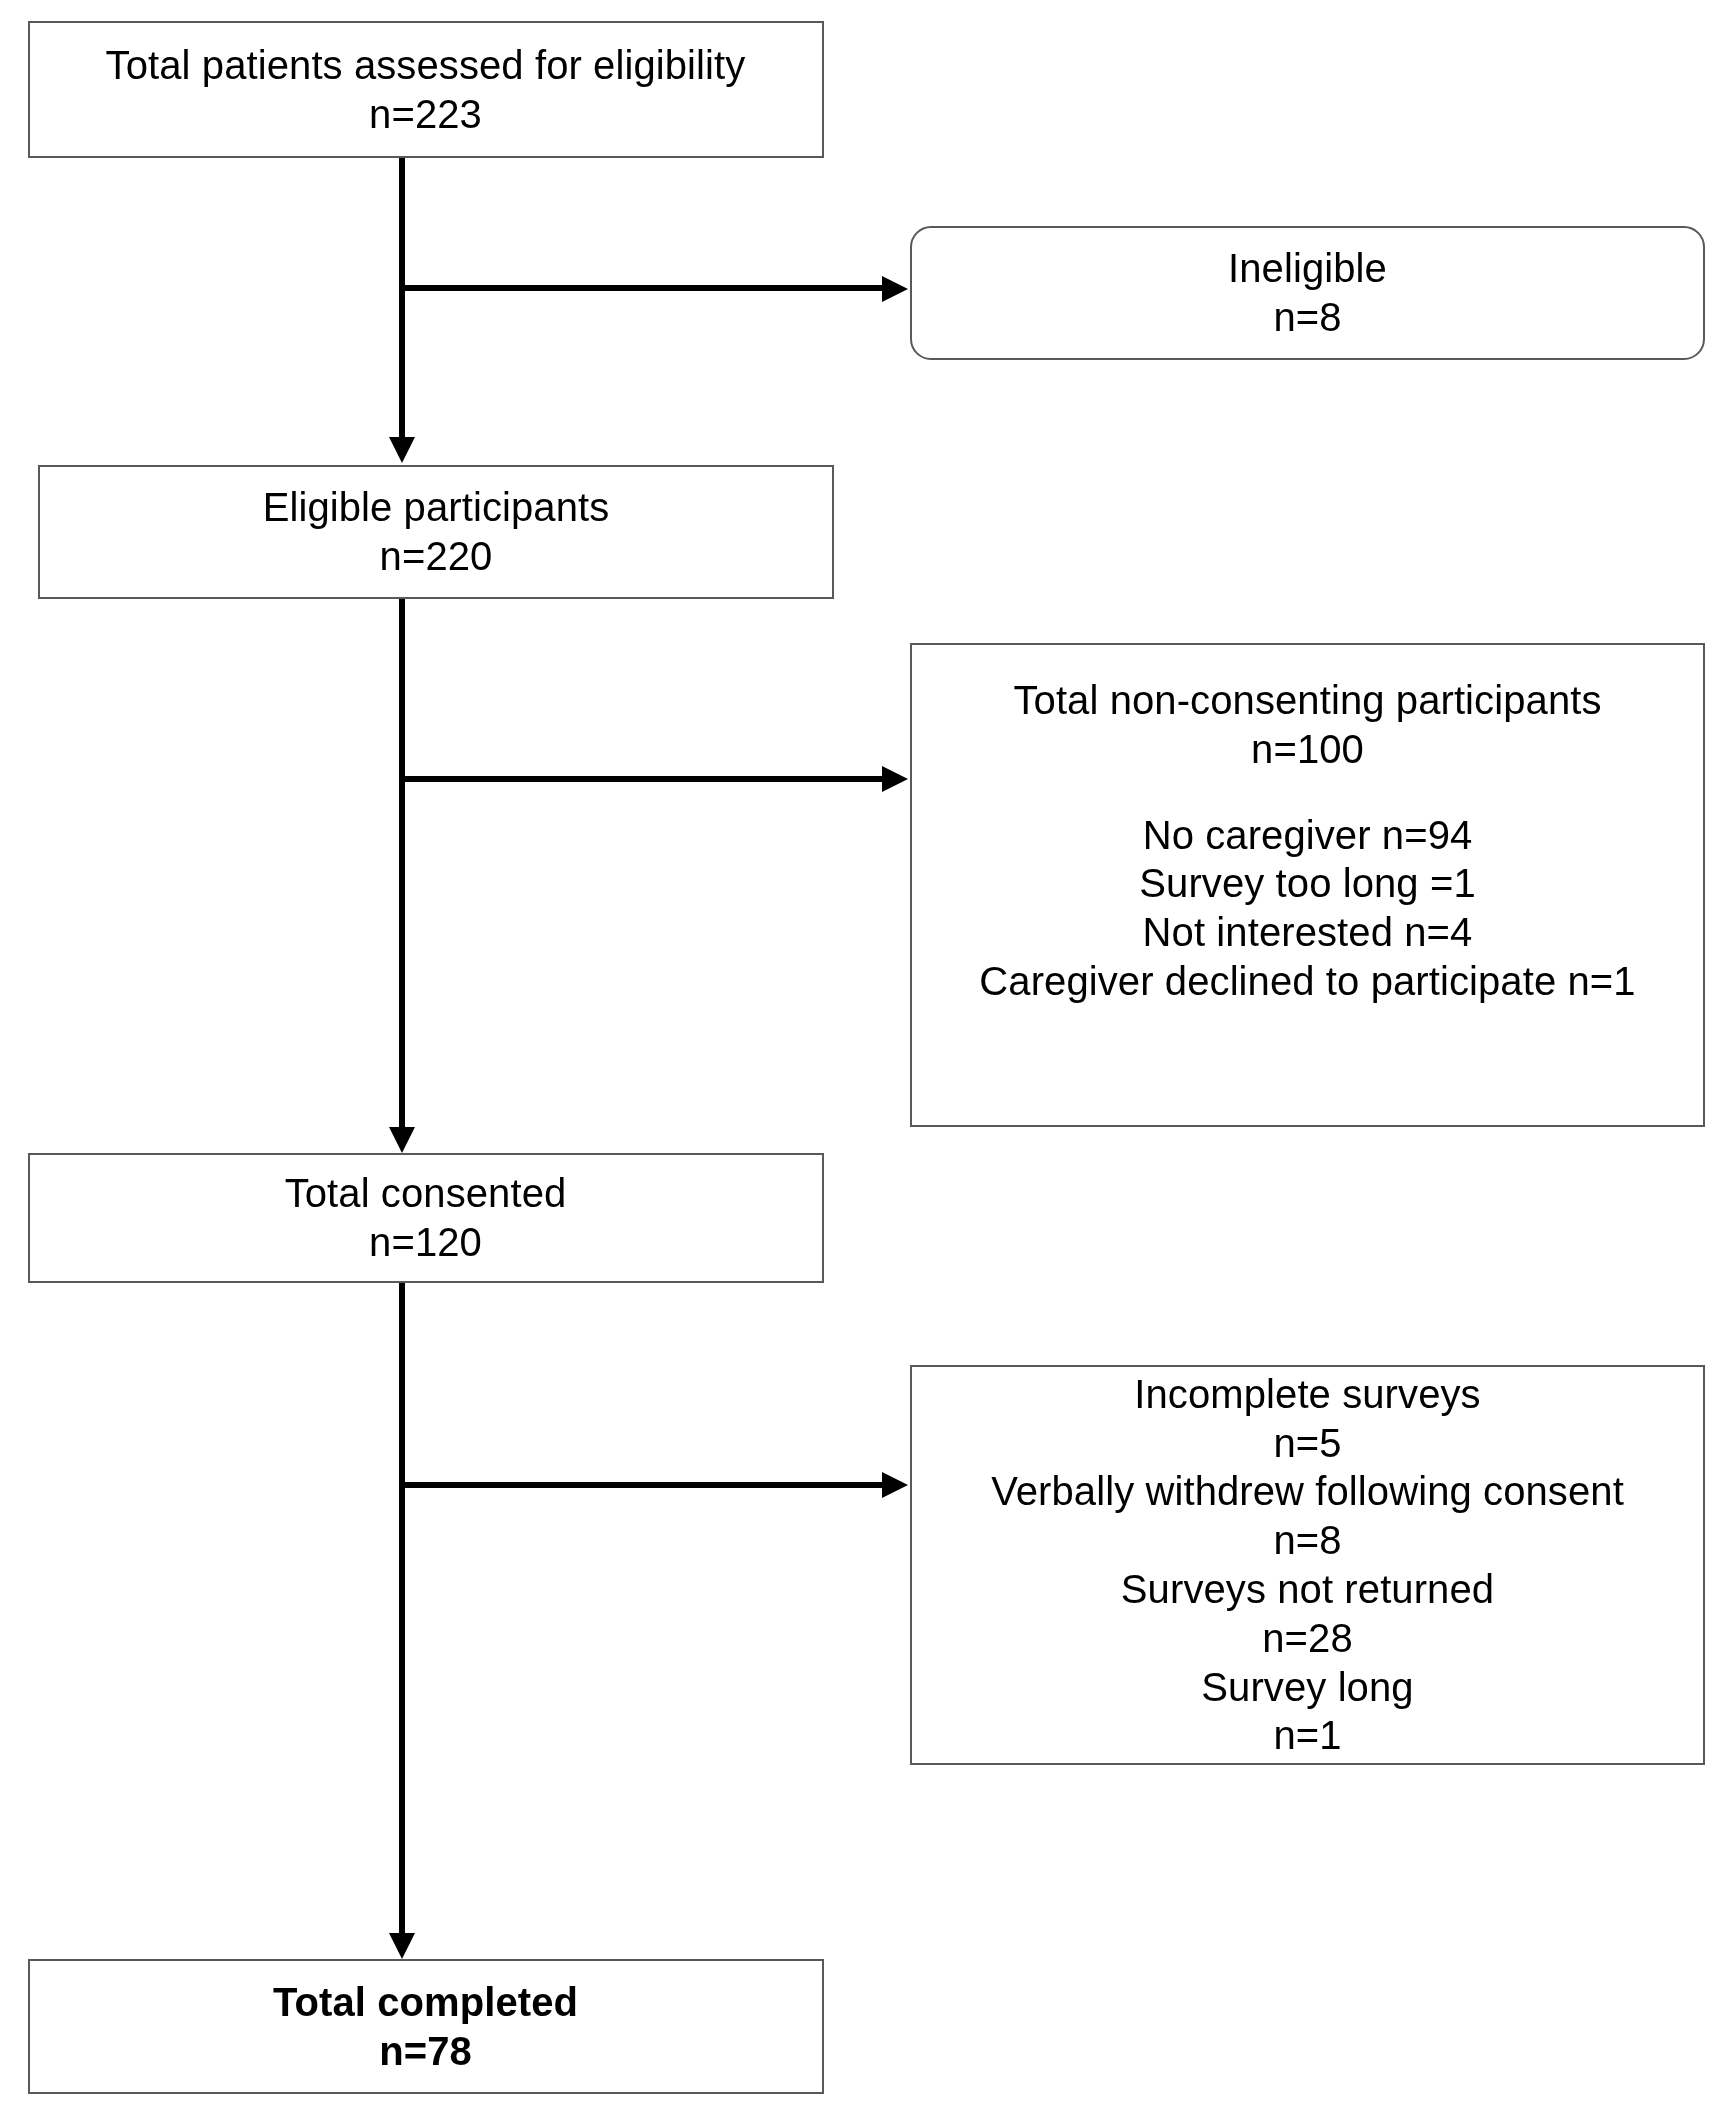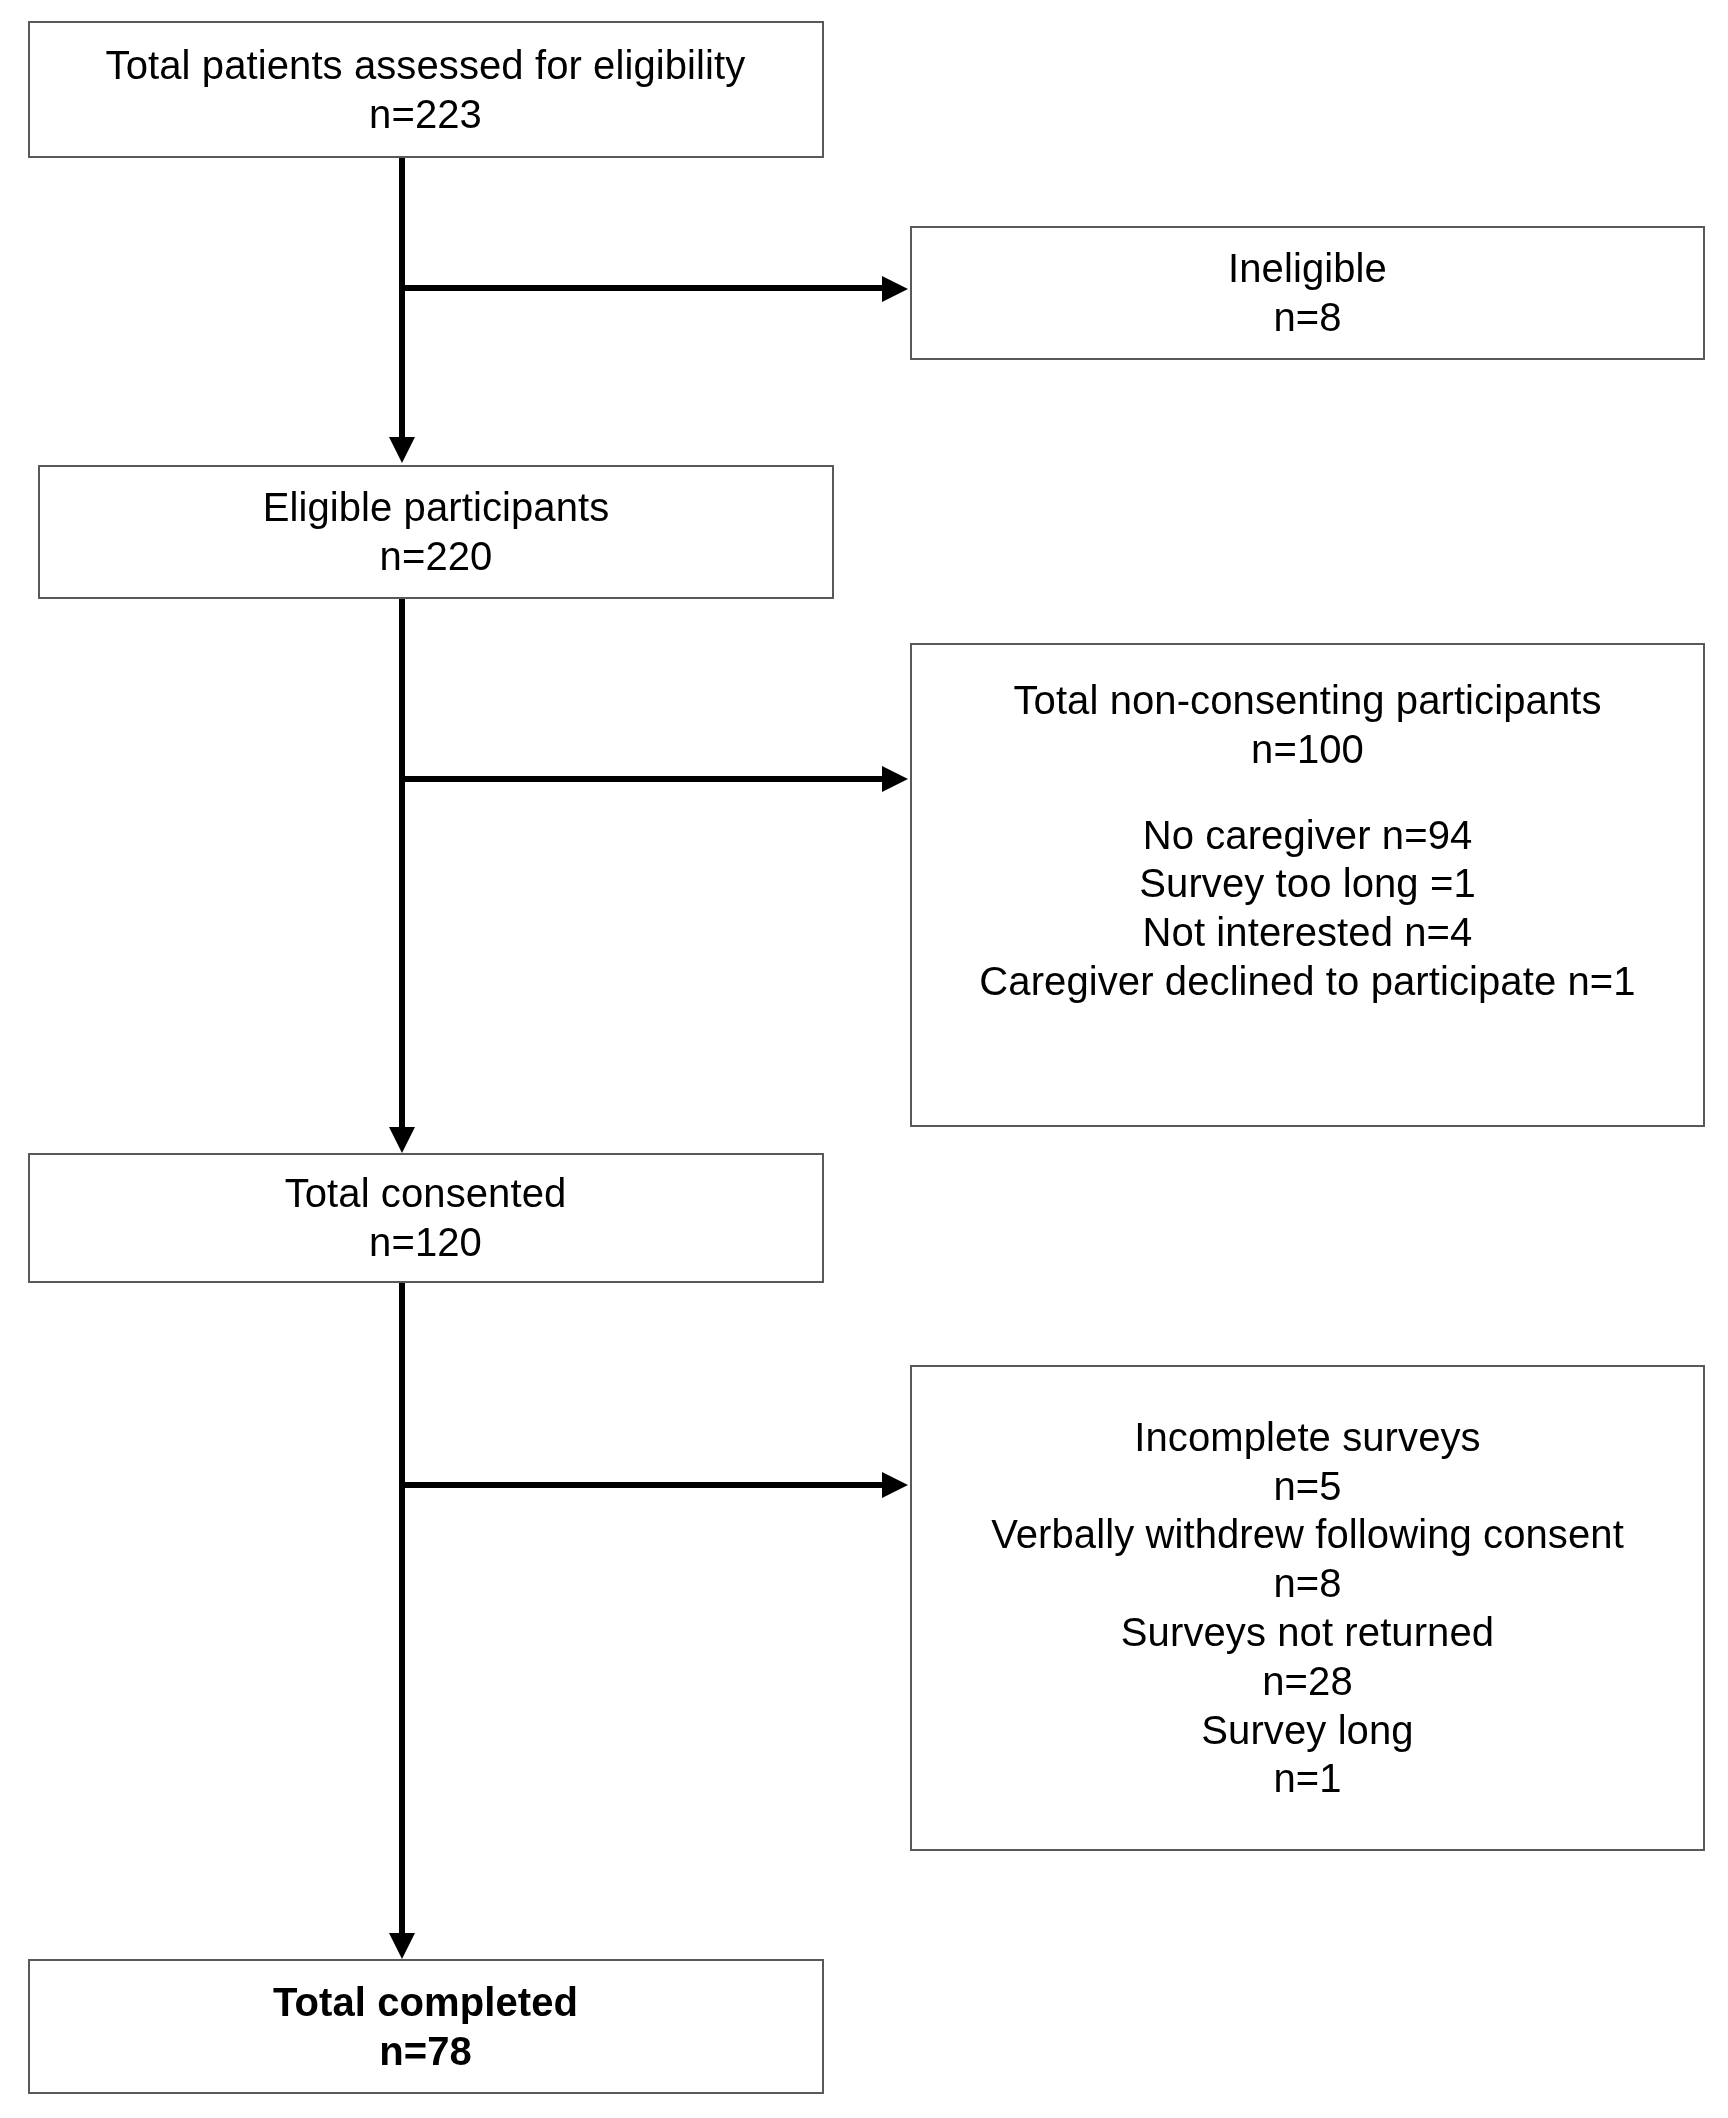--- a/index.html
+++ b/index.html
@@ -95,21 +95,21 @@
   <div class="arrow-down" style="left:389px; top:1933px;"></div>
 
   <div class="hline" style="left:399px; top:1482px; width:484px;"></div>
   <div class="arrow-right" style="left:882px; top:1472px;"></div>
 
   <div class="node" style="left:27.5px; top:21px; width:796px; height:137px;">
     <span class="line">Total patients assessed for eligibility</span>
     <span class="line">n=223</span>
   </div>
 
-  <div class="node" style="left:910px; top:226px; width:795px; height:134px;">
+  <div class="node" style="left:910px; top:226px; width:795px; height:134px;border-radius:21px;">
     <span class="line">Ineligible</span>
     <span class="line">n=8</span>
   </div>
 
   <div class="node" style="left:38px; top:465px; width:796px; height:134px;">
     <span class="line">Eligible participants</span>
     <span class="line">n=220</span>
   </div>
 
   <div class="node" style="left:910px; top:643px; width:795px; height:484px; justify-content:flex-start; padding-top:31px;">
@@ -120,21 +120,21 @@
     <span class="line">Survey too long =1</span>
     <span class="line">Not interested n=4</span>
     <span class="line">Caregiver declined to participate n=1</span>
   </div>
 
   <div class="node" style="left:27.5px; top:1153px; width:796px; height:130px;">
     <span class="line">Total consented</span>
     <span class="line">n=120</span>
   </div>
 
-  <div class="node" style="left:910px; top:1365px; width:795px; height:486px;">
+  <div class="node" style="left:910px; top:1365px; width:795px; height:400px;">
     <span class="line">Incomplete surveys</span>
     <span class="line">n=5</span>
     <span class="line">Verbally withdrew following consent</span>
     <span class="line">n=8</span>
     <span class="line">Surveys not returned</span>
     <span class="line">n=28</span>
     <span class="line">Survey long</span>
     <span class="line">n=1</span>
   </div>
 

